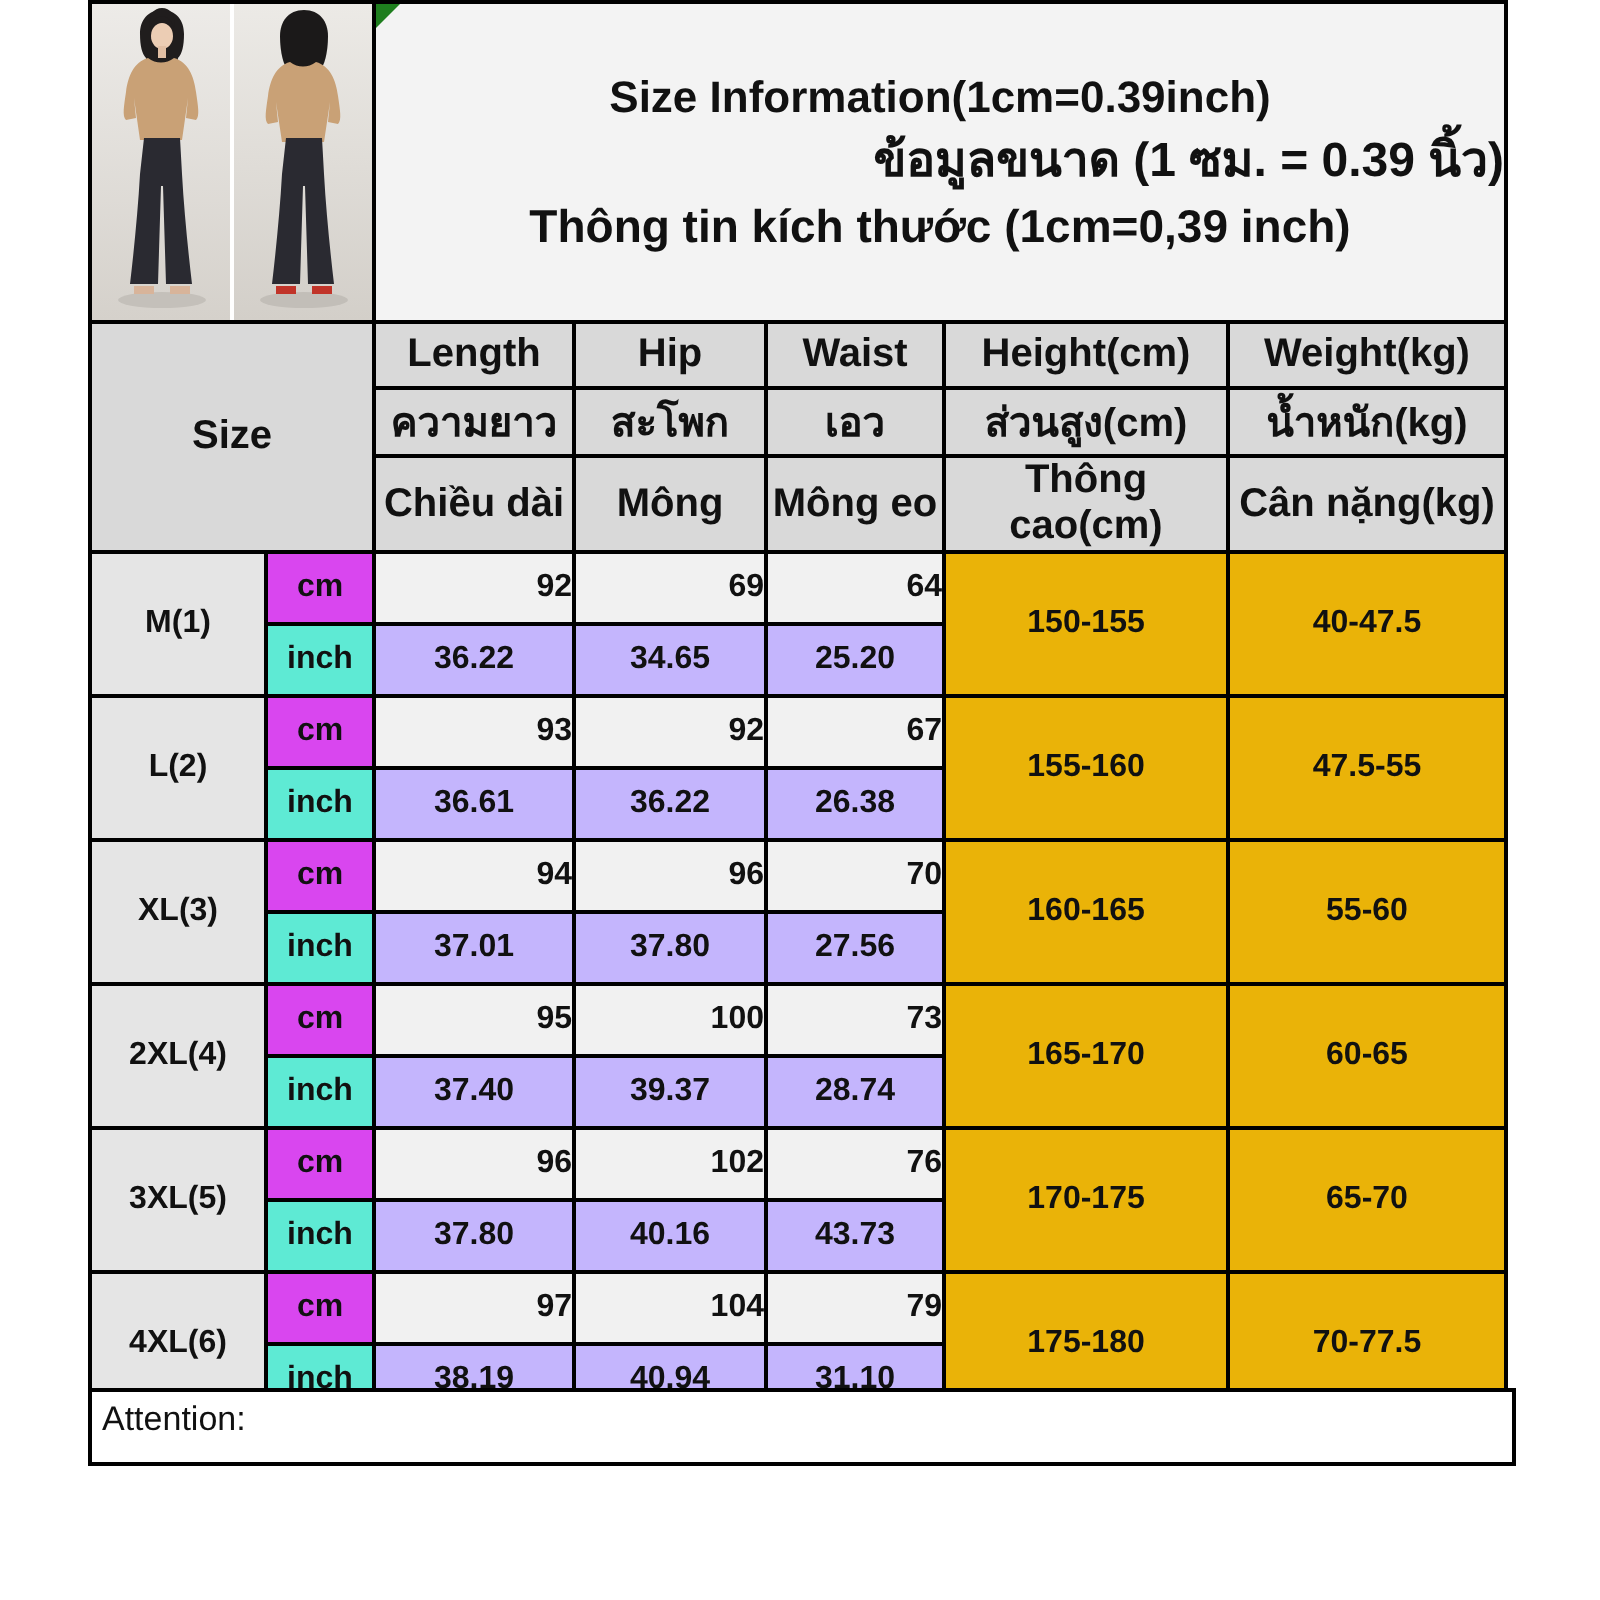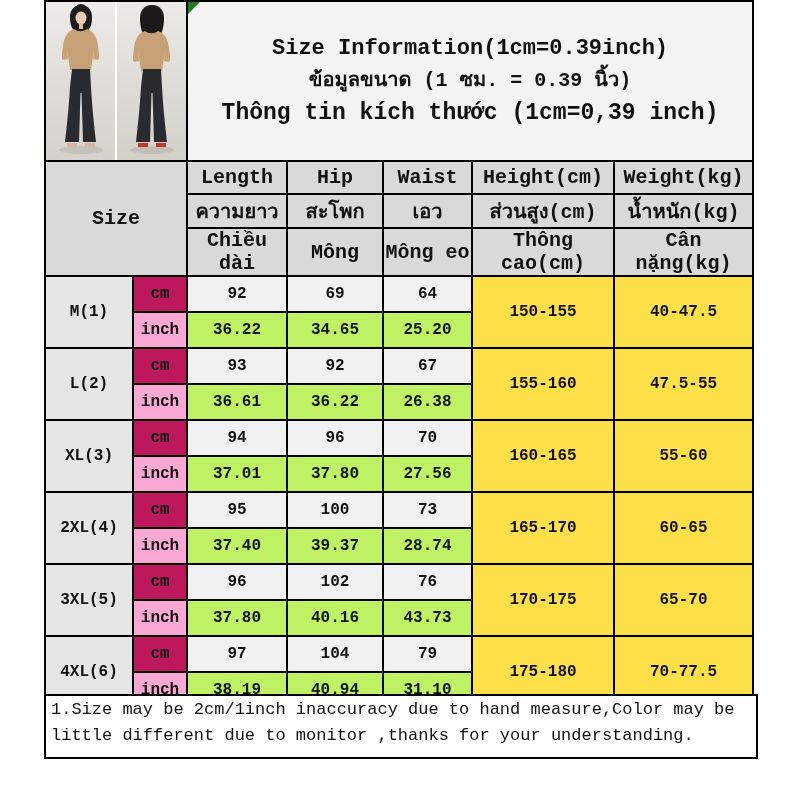--- a/index.html
+++ b/index.html
@@ -3,21 +3,21 @@
 <meta charset="utf-8">
 <style>
   html, body { margin: 0; padding: 0; }
   body {
     width: 800px; height: 800px;
     background: #ffffff;
     font-family: "Liberation Sans", "DejaVu Sans", sans-serif;
     color: #111111;
     overflow: hidden;
   }
-  .stage { position: relative; width: 800px; height: 800px; font-family: Liberation Mono, monospace; }
+  .stage { position: relative; width: 800px; height: 800px; }
 
   table.size-table {
     position: absolute; left: 44px; top: 0;
     border-collapse: collapse;
     table-layout: fixed;
     width: 708px;
     border: 2px solid #000;
   }
   table.size-table td {
     border: 2px solid #000;
@@ -28,41 +28,41 @@
     overflow: hidden;
   }
 
   
   tr.top-row td { height: 158px; }
   td.photo-cell { background: #ffffff; padding: 0; }
   .photos { display: flex; gap: 2px; justify-content: center; align-items: stretch; height: 158px; }
   .photo { width: 69px; height: 158px; }
   td.title-cell { background: #f3f3f3; position: relative; }
   .title-line-en { font-size: 22px; font-weight: bold; line-height: 32px; }
-  .title-line-th { font-size: 20px; font-weight: bold; line-height: 32px; }
+  .title-line-th { font-size: 24px; font-weight: bold; line-height: 32px; text-align: right; }
   .title-line-vi { font-size: 23px; font-weight: bold; line-height: 32px; }
   .corner-triangle {
     position: absolute; left: 0; top: 0;
     width: 0; height: 0;
     border-top: 12px solid #1e7e1e;
     border-right: 12px solid transparent;
   }
 
   
   tr.hdr td { height: 31px; background: #d9d9d9; font-size: 20px; }
   td.size-cell { background: #d9d9d9; font-size: 31px; font-weight: bold; }
 
   
   tr.r-cm td, tr.r-inch td { height: 34px; font-size: 16px; }
   td.size-label { background: #e5e5e5; font-size: 17px; }
-  td.unit-cm  { background: #be185d; }
-  td.unit-inch{ background: #f9a8d4; margin-left: 28px; }
-  tr.r-cm td.val { background: #f1f1f1; }
-  tr.r-inch td.val { background: #bef264; }
-  td.range { background: #fde047; }
+  td.unit-cm  { background: #d946ef; }
+  td.unit-inch{ background: #5eead4; margin-left: 28px; }
+  tr.r-cm td.val { background: #f1f1f1; text-align: right; }
+  tr.r-inch td.val { background: #c4b5fd; }
+  td.range { background: #eab308; }
 
   
   .attention {
     position: absolute; left: 44px; top: 694px;
     width: 700px;
     border: 2px solid #000;
     background: #ffffff;
     padding: 1px 5px 8px 5px;
     font-size: 17px;
     line-height: 26px;
@@ -247,16 +247,16 @@
     <tr class="r-inch">
       <td class="unit-inch">inch</td>
       <td class="val">38.19</td>
       <td class="val">40.94</td>
       <td class="val">31.10</td>
     </tr>
   </tbody>
     </table>
 
   <div class="attention">
-    <div>1.Size may be 2cm/1inch inaccuracy due to hand measure,Color may be little different due to monitor ,thanks for your understanding.</div>
+    <div>Attention:</div>
   </div>
 
 </div>
 
 </body></html>

